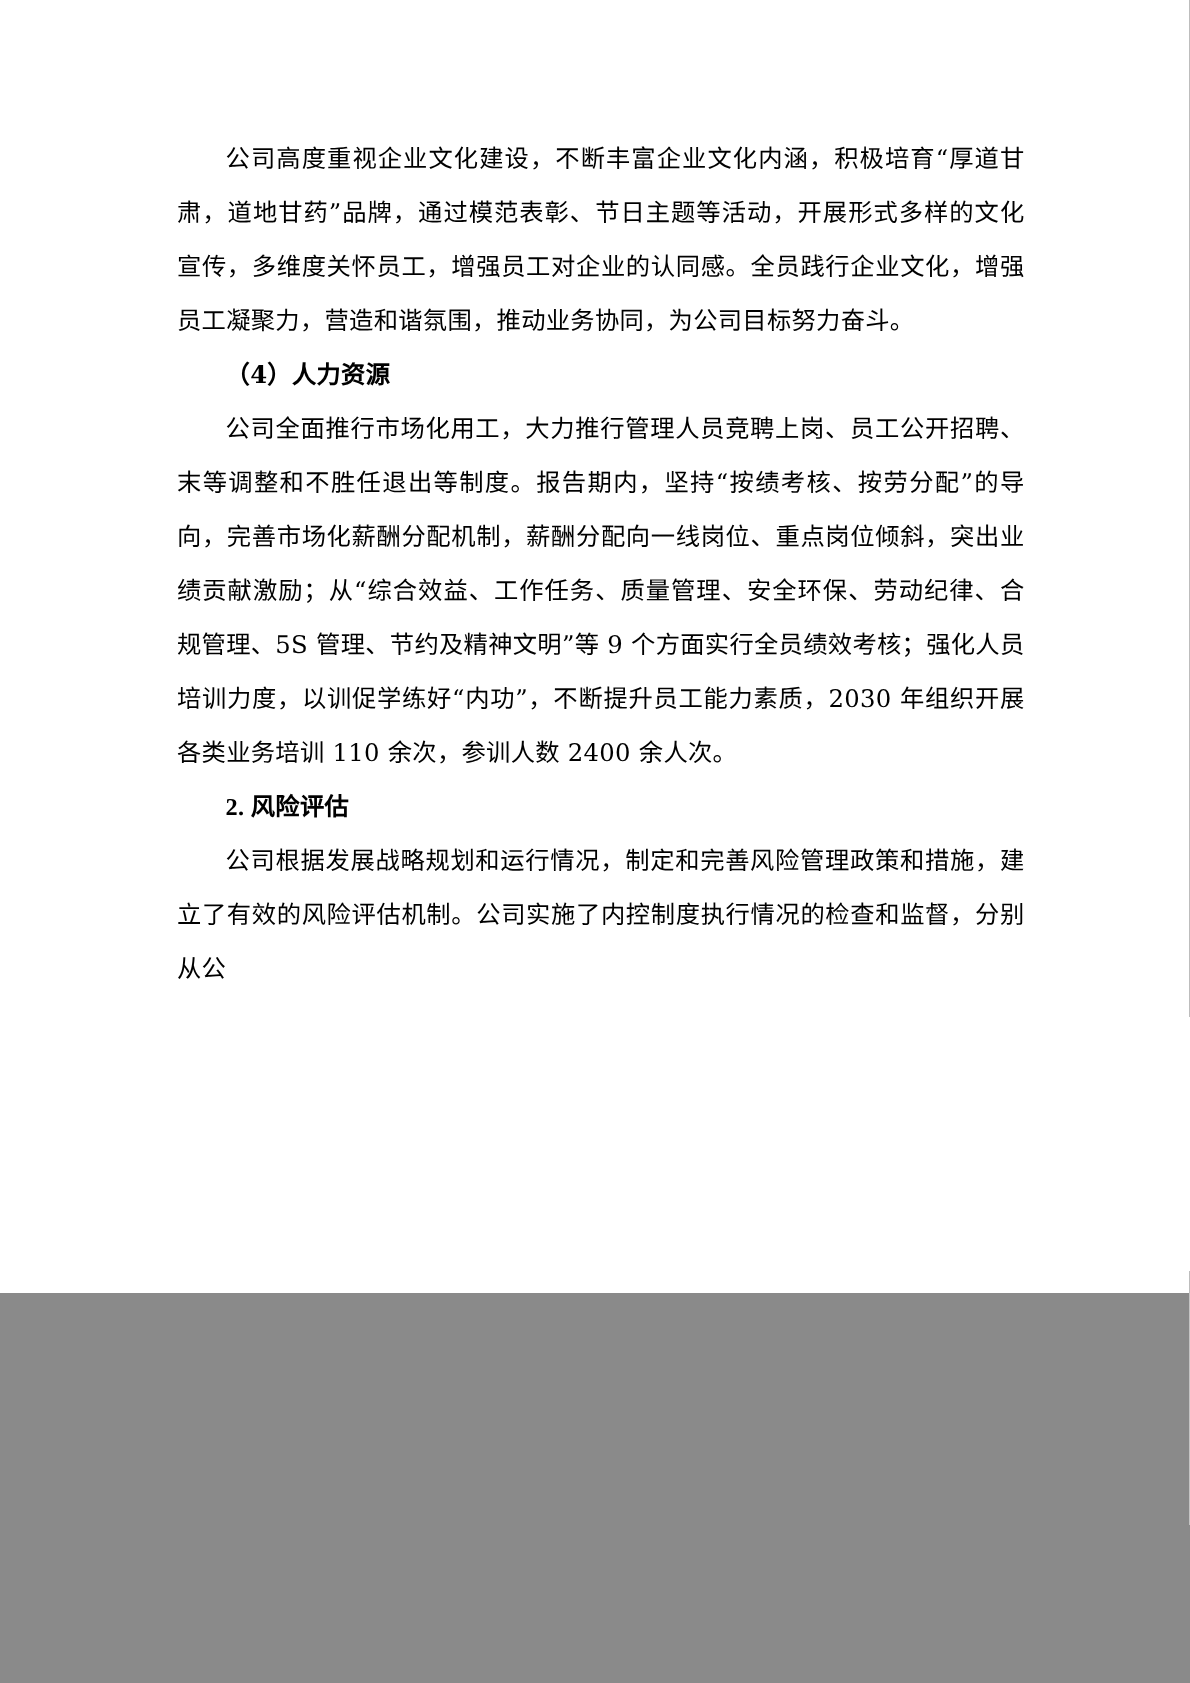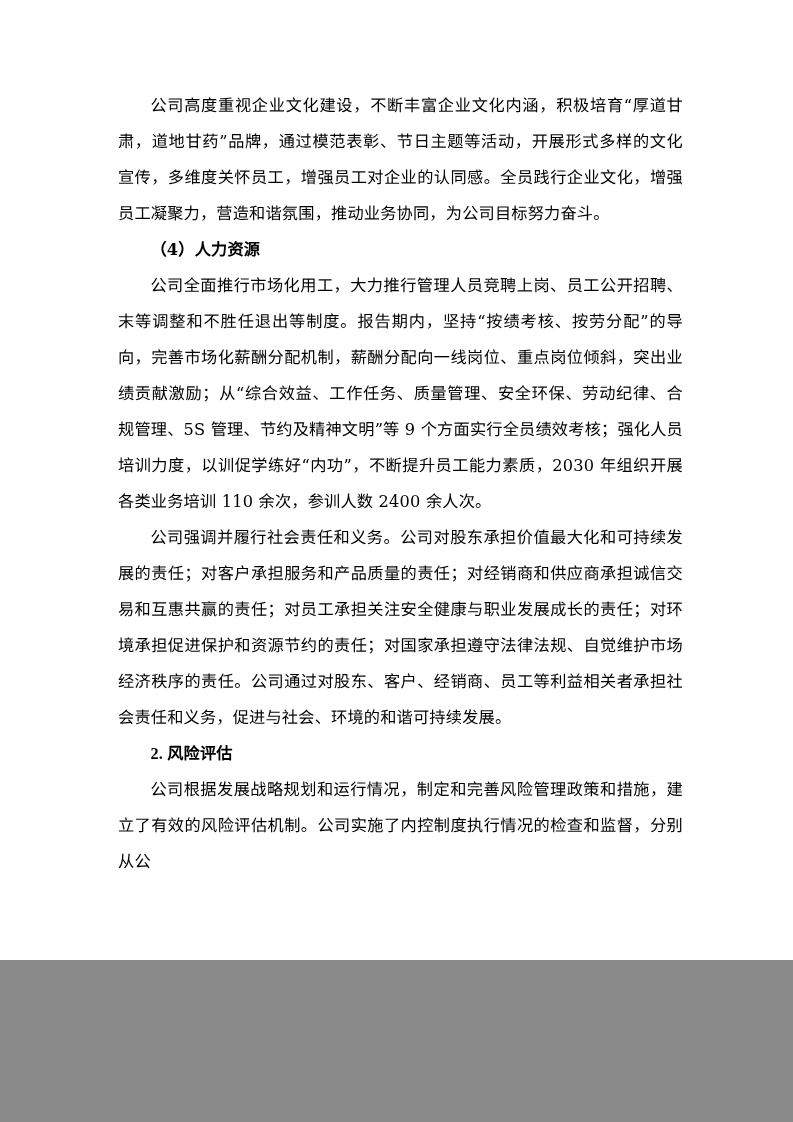--- a/index.html
+++ b/index.html
@@ -6,21 +6,21 @@
   html, body {
     margin: 0;
     padding: 0;
     background: #8a8a8a;
   }
   body {
     font-family: "DejaVu Serif", "Liberation Serif", serif;
   }
   .page {
     width: 793px;
-    height: 960px;
+    height: 862px;
     background: #ffffff;
     position: relative;
     box-sizing: border-box;
     margin: 0 auto;
     overflow: hidden;
   }
   .page-inner {
     position: absolute;
     left: 118px;
     top: 88px;
@@ -59,18 +59,17 @@
   }
 </style>
 </head>
 <body>
 
 <div class="page">
   <div class="page-inner">
     <p class="body">公司高度重视企业文化建设，不断丰富企业文化内涵，积极培育“厚道甘肃，道地甘药”品牌，通过模范表彰、节日主题等活动，开展形式多样的文化宣传，多维度关怀员工，增强员工对企业的认同感。全员践行企业文化，增强员工凝聚力，营造和谐氛围，推动业务协同，为公司目标努力奋斗。</p>
     <p class="heading">（4）人力资源</p>
     <p class="body">公司全面推行市场化用工，大力推行管理人员竞聘上岗、员工公开招聘、末等调整和不胜任退出等制度。报告期内，坚持“按绩考核、按劳分配”的导向，完善市场化薪酬分配机制，薪酬分配向一线岗位、重点岗位倾斜，突出业绩贡献激励；从“综合效益、工作任务、质量管理、安全环保、劳动纪律、合规管理、5S 管理、节约及精神文明”等 9 个方面实行全员绩效考核；强化人员培训力度，以训促学练好“内功”，不断提升员工能力素质，2030 年组织开展各类业务培训 110 余次，参训人数 2400 余人次。</p>
-    <p class="body">公司强调并履行社会责任和义务。公司对股东承担价值最大化和可持续发展的责任；对客户承担服务和产品质量的责任；对经销商和供应商承担诚信交易和互惠共赢的责任；对员工承担关注安全健康与职业发展成长的责任；对环境承担促进保护和资源节约的责任；对国家承担遵守法律法规、自觉维护市场经济秩序的责任。公司通过对股东、客户、经销商、员工等利益相关者承担社会责任和义务，促进与社会、环境的和谐可持续发展。</p>
     <p class="heading-num">2. 风险评估</p>
     <p class="body">公司根据发展战略规划和运行情况，制定和完善风险管理政策和措施，建立了有效的风险评估机制。公司实施了内控制度执行情况的检查和监督，分别从公</p>
   </div>
   <div class="page-number">4</div>
 </div>
 
 </body></html>

